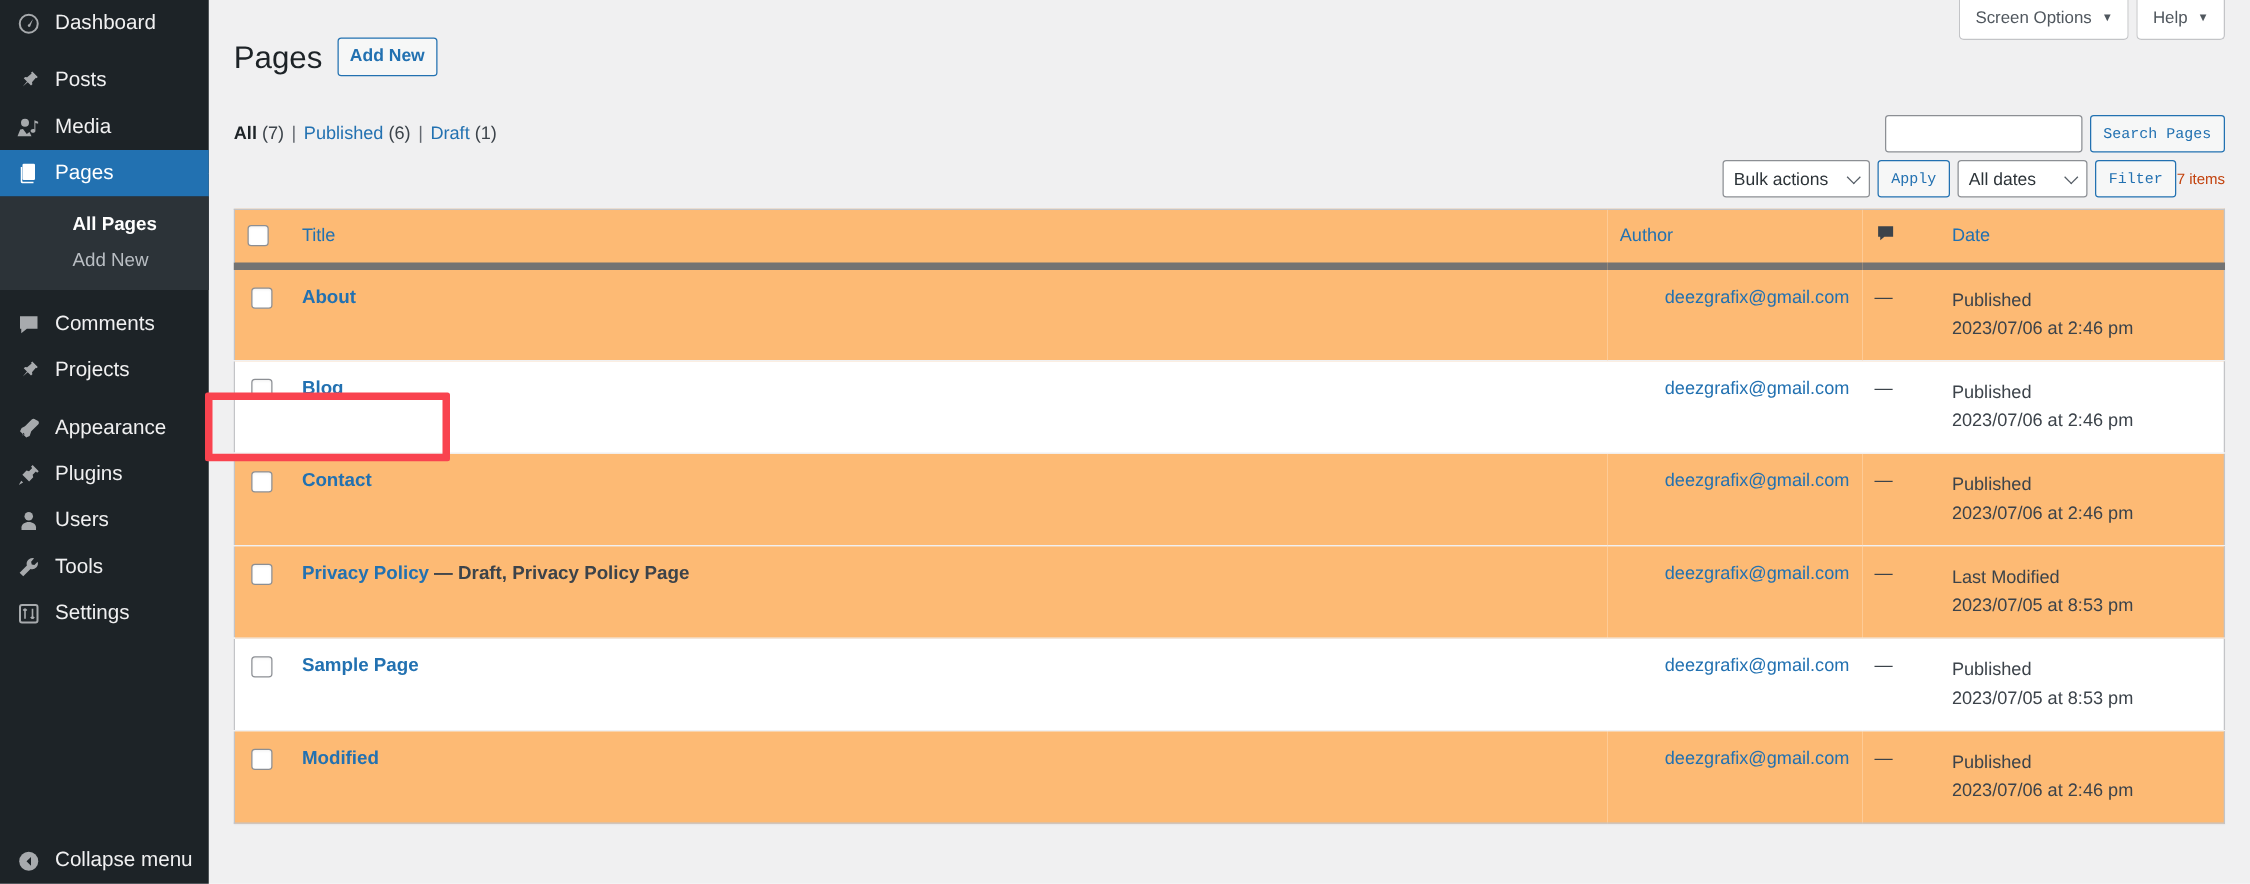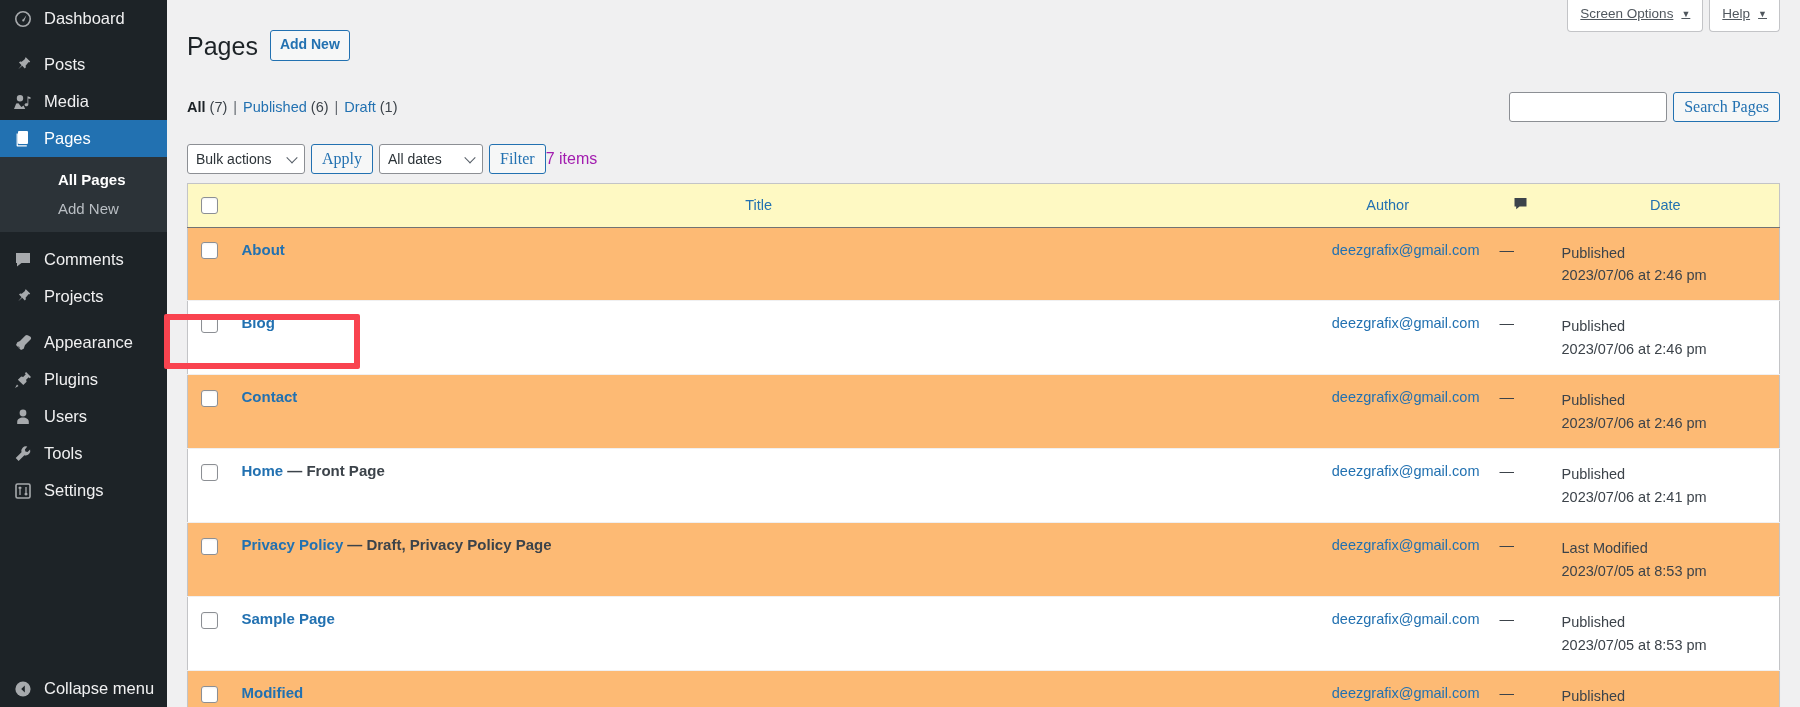--- a/index.html
+++ b/index.html
@@ -41,21 +41,20 @@
 
   
   .main { flex:1; min-width:0; padding:0 20px 0 20px; position:relative; }
 
   .screen-meta { position:absolute; top:0; right:20px; display:flex; gap:6px; }
   .meta-btn {
     background:#fff; border:1px solid #c3c4c7; border-top:none;
     border-radius:0 0 4px 4px; padding:5px 12px 7px 12px;
     font-size:13.5px; color:#50575e; display:flex; align-items:center; gap:8px;
     line-height:1.4;
-    text-decoration:underline;
   }
   .caret { font-size:9px; color:#50575e; }
 
   .page-head { padding-top:14px; display:flex; align-items:center; gap:12px; }
   .page-title { font-size:25px; font-weight:400; color:#1d2327; line-height:1.2; }
   .add-new {
     border:1px solid #2271b1; color:#2271b1; background:#f6f7f7;
     border-radius:3px; padding:2px 9px 3px 9px; font-size:14px; font-weight:600;
     line-height:1.7;
   }
@@ -68,48 +67,48 @@
   .subsubsub .sep { color:#646970; padding:0 6px; }
 
   .search-box { display:flex; gap:6px; align-items:center; }
   .search-input {
     width:158px; height:30px; border:1px solid #8c8f94; border-radius:3px;
     background:#fff; font-size:14px; padding:0 8px; color:#2c3338;
     font-family:"Liberation Sans", sans-serif;
   }
   .btn-secondary {
     border:1px solid #2271b1; color:#2271b1; background:#f6f7f7;
-    border-radius:3px; height:30px; padding:0 10px; font-size:16px;
-    display:flex; align-items:center; font-family:Liberation Serif, serif;
-  }
-
-  .tablenav { display:flex; align-items:center; justify-content:flex-start; margin-top:22px; }
+    border-radius:3px; height:30px; padding:0 10px; font-size:12px;
+    display:flex; align-items:center; font-family:Liberation Mono, monospace;
+  }
+
+  .tablenav { display:flex; align-items:center; justify-content:flex-end; margin-top:6px; }
   .tablenav-left { display:flex; align-items:center; gap:6px; }
   .select {
     position:relative; height:30px; border:1px solid #8c8f94; border-radius:3px;
     background:#fff; font-size:14px; color:#2c3338; display:flex; align-items:center;
     padding:0 26px 0 8px; min-width:118px;
   }
   .select .arrow {
     position:absolute; right:8px; top:50%; width:8px; height:8px;
     border-right:1.6px solid #555d66; border-bottom:1.6px solid #555d66;
     transform:translateY(-65%) rotate(45deg);
   }
-  .displaying-num { font-size:16px; color:#a21caf; }
+  .displaying-num { font-size:12px; color:#c2410c; }
 
   
   table.wp-list-table {
     width:100%; border-collapse:collapse; background:#fff;
     border:1px solid #c3c4c7; margin-top:9px;
     box-shadow:0 1px 1px rgba(0,0,0,.04);
   }
   table.wp-list-table thead th, table.wp-list-table tfoot th {
-    background:#fef9c3; text-align:center; font-weight:400;
+    background:#fdba74; text-align:left; font-weight:400;
     font-size:14.5px; color:#2271b1; padding:11px 10px; height:44px;
-    border-bottom:1px solid #737373;
+    border-bottom:6px solid #737373;
   }
   th.col-cb, td.col-cb { width:44px; padding-left:13px; padding-right:0; }
   th.col-title, td.col-title { width:auto; }
   th.col-author, td.col-author { width:190px; }
   th.col-comments, td.col-comments { width:62px; }
   th.col-date, td.col-date { width:228px; }
   th.col-author, td.col-author { color:#3c434a; }
   thead th.col-author, tfoot th.col-author { color:#3c434a; }
 
   tbody td { padding:14px 10px; vertical-align:top; font-size:14.5px; border-top:1px solid #f0f0f1; }
@@ -410,39 +409,20 @@
           </td>
           <td class="col-comments">
             <span class="dash">—</span>
           </td>
           <td class="col-date">
             <div class="date-cell">Published</div>
             <div class="date-cell">2023/07/06 at 2:46 pm</div>
           </td>
         </tr>
 
-        <tr>
-          <td class="col-cb">
-            <span class="cb"></span>
-          </td>
-          <td class="col-title">
-            <a class="row-title">Home</a>
-            <span class="row-state">— Front Page</span>
-          </td>
-          <td class="col-author">
-            <a class="author-link">deezgrafix@gmail.com</a>
-          </td>
-          <td class="col-comments">
-            <span class="dash">—</span>
-          </td>
-          <td class="col-date">
-            <div class="date-cell">Published</div>
-            <div class="date-cell">2023/07/06 at 2:41 pm</div>
-          </td>
-        </tr>
 
         <tr class="alt">
           <td class="col-cb">
             <span class="cb"></span>
           </td>
           <td class="col-title">
             <a class="row-title">Privacy Policy</a>
             <span class="row-state">— Draft, Privacy Policy Page</span>
           </td>
           <td class="col-author">

